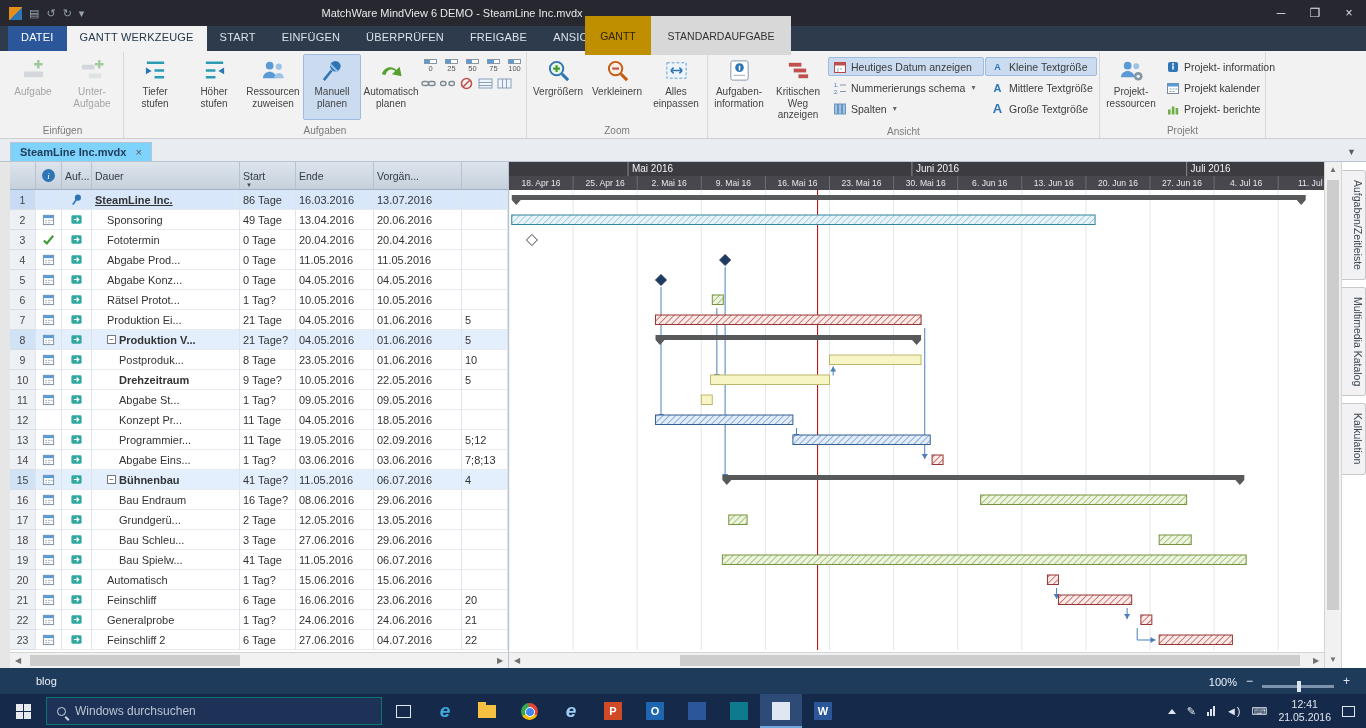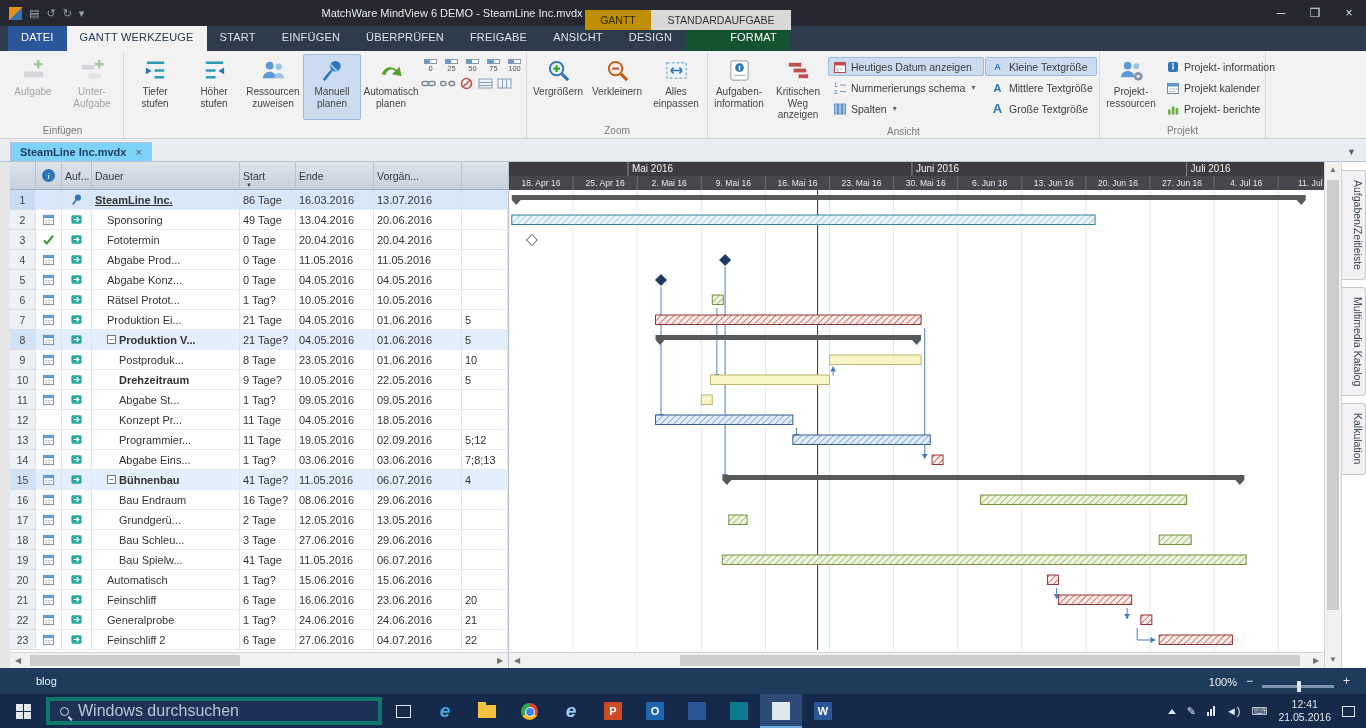--- a/index.html
+++ b/index.html
@@ -6,21 +6,21 @@
 html,body{width:1366px;height:728px;overflow:hidden}
 body{font-family:"Liberation Sans",sans-serif;font-size:11px;color:#333;background:#fff}
 .app{width:1366px;height:728px;display:flex;flex-direction:column}
 
 
 .titlebar{height:26px;background:#26272f;display:flex;align-items:center;color:#c8cdd4;flex:0 0 auto;position:relative}
 .qat{display:flex;align-items:center;gap:7px;padding:0 9px}
 .qat .glyph{font-size:11px;color:#9aa3ad;line-height:26px}
 .applogo{width:13px;height:13px;background:linear-gradient(135deg,#e58f1a 50%,#2e75b6 50%)}
 .title{position:absolute;left:232px;width:440px;text-align:center;font-size:11px;color:#e8eaee;line-height:26px;white-space:nowrap}
-.ctx{position:absolute;top:10px;height:20px;display:flex;align-items:center;justify-content:center;font-size:10.5px}
+.ctx{position:absolute;top:16px;height:39px;display:flex;align-items:center;justify-content:center;font-size:10.5px}
 .ctx.gantt{left:585px;width:66px;background:#bf8f00;color:#2f2503}
 .ctx.std{left:651px;width:140px;background:#d8d8d8;color:#333}
 .winctl{margin-left:auto;display:flex}
 .winctl .wbtn{width:34px;text-align:center;font-size:12px;color:#dfe3e8;line-height:26px}
 
 
 .tabbar{height:25px;background:#2e3b4d;display:flex;align-items:stretch;color:#dbe2ea;flex:0 0 auto}
 .rtab{padding:5px 13px 0 13px;font-size:11px;letter-spacing:.2px;white-space:nowrap}
 .rtab.file{background:#2b579a;color:#fff;margin-left:8px}
 .rtab.active{background:#f2f2f2;color:#24384e}
@@ -94,21 +94,21 @@
 .zoomctl{margin-left:auto;display:flex;align-items:flex-end;gap:9px;margin-right:16px}
 .zbtn{font-size:12px;color:#dfe6ee}
 .ztrack{width:72px;height:3px;background:#7d93ad;position:relative}
 .zthumb{position:absolute;left:48%;top:-4px;width:4px;height:11px;background:#dfe6ee}
 
 
 .taskbar{height:34px;background:#15294a;display:flex;align-items:stretch;color:#fff;flex:0 0 auto}
 .startbtn{width:46px;display:flex;align-items:center;justify-content:center}
 .winlogo{display:grid;grid-template-columns:7px 7px;grid-template-rows:7px 7px;gap:1px}
 .winlogo i{background:#e6e9ee}
-.searchbox{width:336px;margin:3px 0;background:#1d3256;border:4px solid #0f766e;display:flex;align-items:center;gap:9px;padding:0 10px;color:#b9c4d4;font-size:16px}
+.searchbox{width:336px;margin:3px 0;background:#1d3256;border:1px solid #0f766e;display:flex;align-items:center;gap:9px;padding:0 10px;color:#b9c4d4;font-size:12px}
 .mag{width:9px;height:9px;border:1.5px solid #cdd6e2;border-radius:50%;position:relative;flex:0 0 auto}
 .mag::after{content:"";position:absolute;left:8px;top:8px;width:5px;height:1.5px;background:#cdd6e2;transform:rotate(45deg);transform-origin:0 0}
 .tbicon{width:42px;display:flex;align-items:center;justify-content:center}
 .tbicon.active{background:#2e4a77;box-shadow:inset 0 -2px 0 #6fa8dc}
 .appletter{font-size:19px;font-weight:bold;font-style:italic}
 .sq{width:18px;height:18px;display:flex;align-items:center;justify-content:center;color:#fff;font-size:11px;font-weight:bold}
 .folder{width:18px;height:13px;background:#f5c142;position:relative;display:block}
 .folder::before{content:"";position:absolute;top:-3px;left:0;width:8px;height:3px;background:#f5c142}
 .chrome{width:17px;height:17px;border-radius:50%;background:conic-gradient(#ea4335 0 33%,#fbbc05 33% 66%,#34a853 66% 100%);position:relative;display:block}
 .chrome::after{content:"";position:absolute;left:4.5px;top:4.5px;width:8px;height:8px;border-radius:50%;background:#4285f4;border:1.5px solid #fff}
@@ -257,20 +257,21 @@
                 <rect x="1" y="2" width="13" height="9" fill="#eef4fb" stroke="#8aa0b8"></rect>
                 <path d="M1 5.5h13M1 8.5h13" stroke="#8aa0b8"></path>
               </svg>
             <svg viewBox="0 0 15 13">
                 <rect x="1" y="2" width="13" height="9" fill="#eef4fb" stroke="#8aa0b8"></rect>
                 <path d="M5.5 2v9M9.5 2v9" stroke="#8aa0b8"></path>
               </svg>
           </div>
         </div>
       </div>
+      <div class="glabel">Aufgaben</div>
     </div>
 
     <div class="rgroup">
       <div class="rgcontent">
         <div class="bigbtn">
           <svg viewBox="0 0 26 26">
               <circle cx="11" cy="11" r="7" fill="#eaf4e4" stroke="#2e75b6" stroke-width="2"></circle>
               <path d="M16.5 16.5L23 23" stroke="#2e75b6" stroke-width="3"></path>
               <path d="M11 7.5v7M7.5 11h7" stroke="#3f9c35" stroke-width="2.2"></path>
             </svg>

